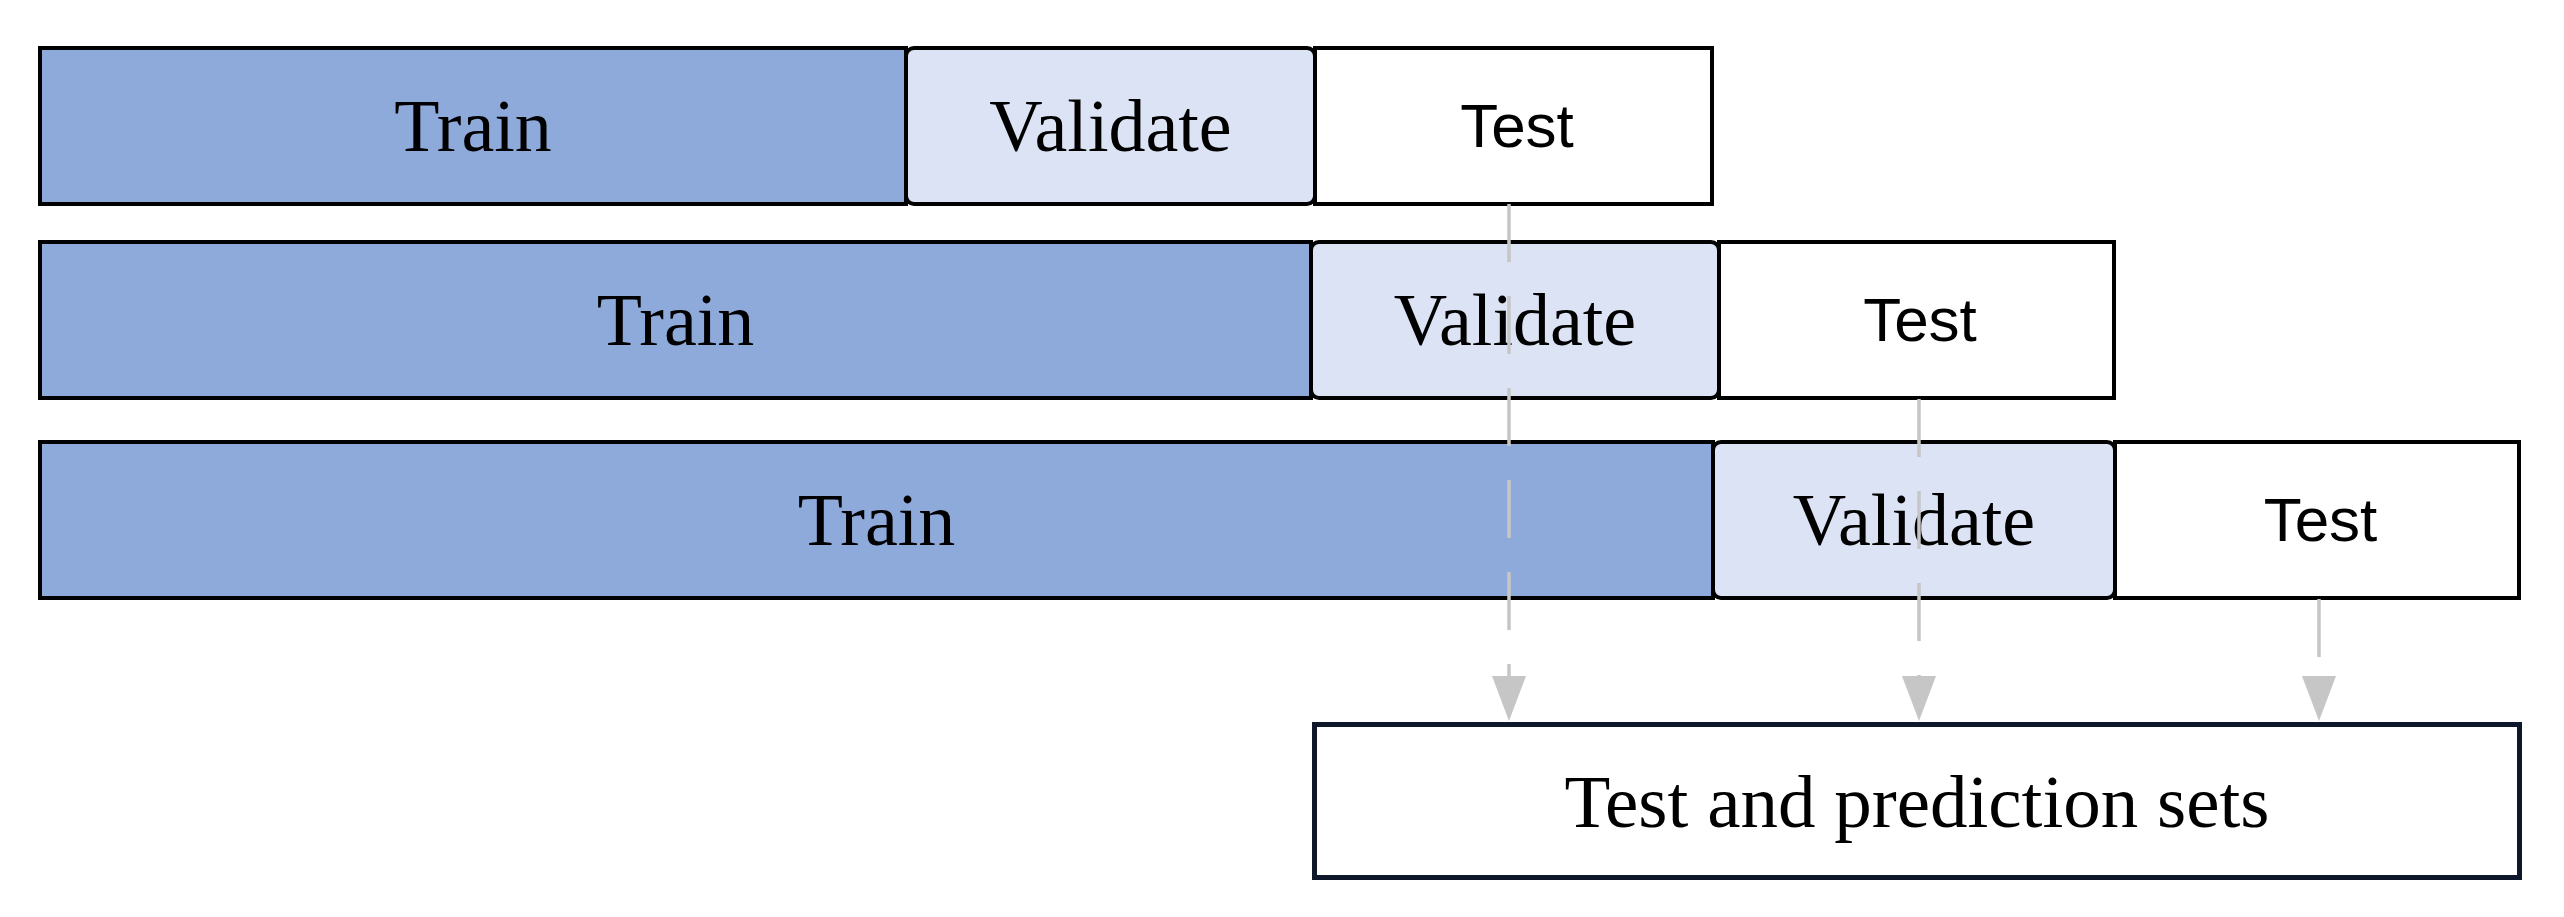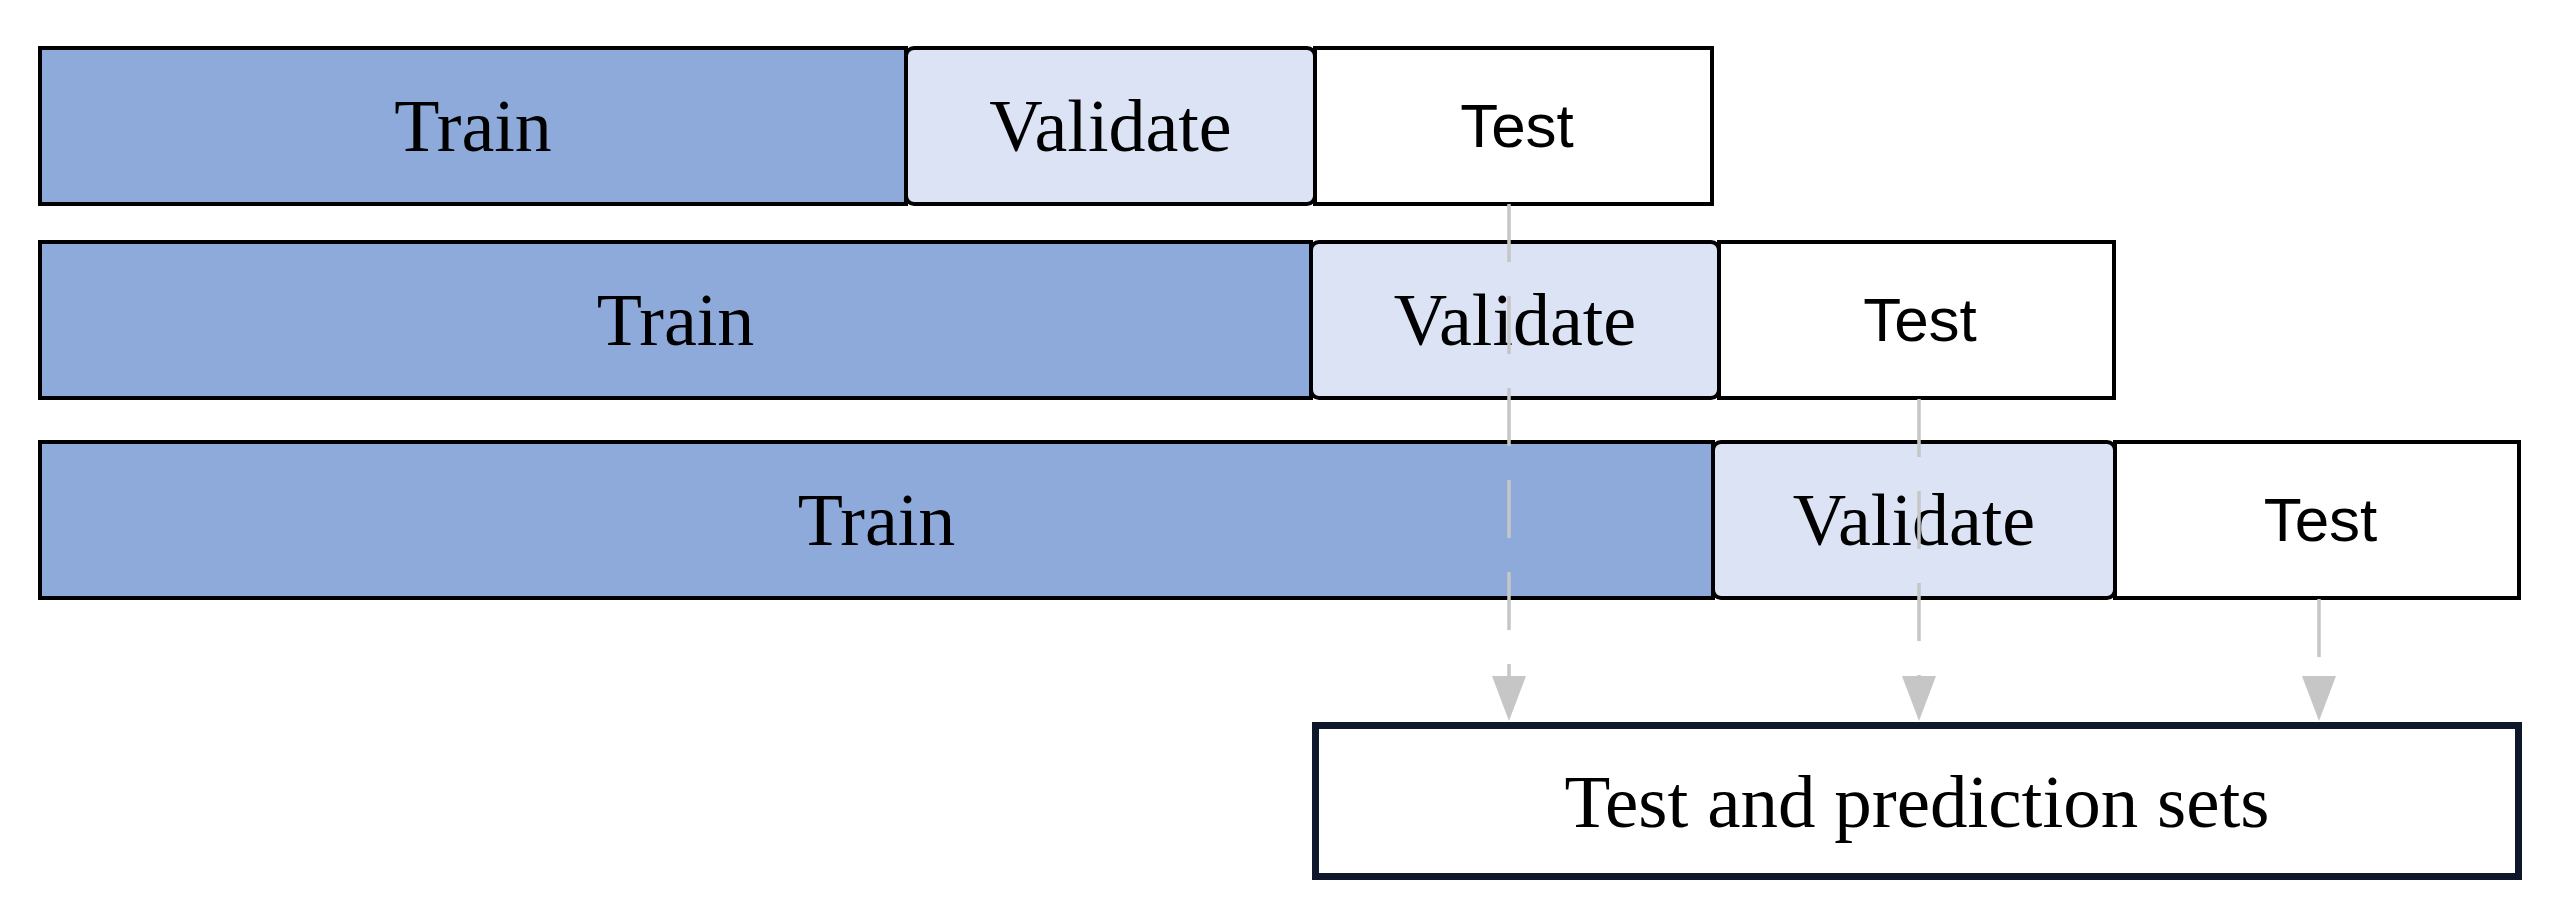--- a/index.html
+++ b/index.html
@@ -38,21 +38,21 @@
     font-size: 62px;
     margin-left: 7px;
   }
   .output-box {
     position: absolute;
     left: 1312px;
     top: 722px;
     width: 1210px;
     height: 158px;
     box-sizing: border-box;
-    border: 7px solid #0f172a;
+    border: 5px solid #0f172a;
     background: #FFFFFF;
     display: flex;
     align-items: center;
     justify-content: center;
   }
   .output-box .lbl {
     font-size: 75px;
     line-height: 1;
     white-space: nowrap;
     color: #000000;

